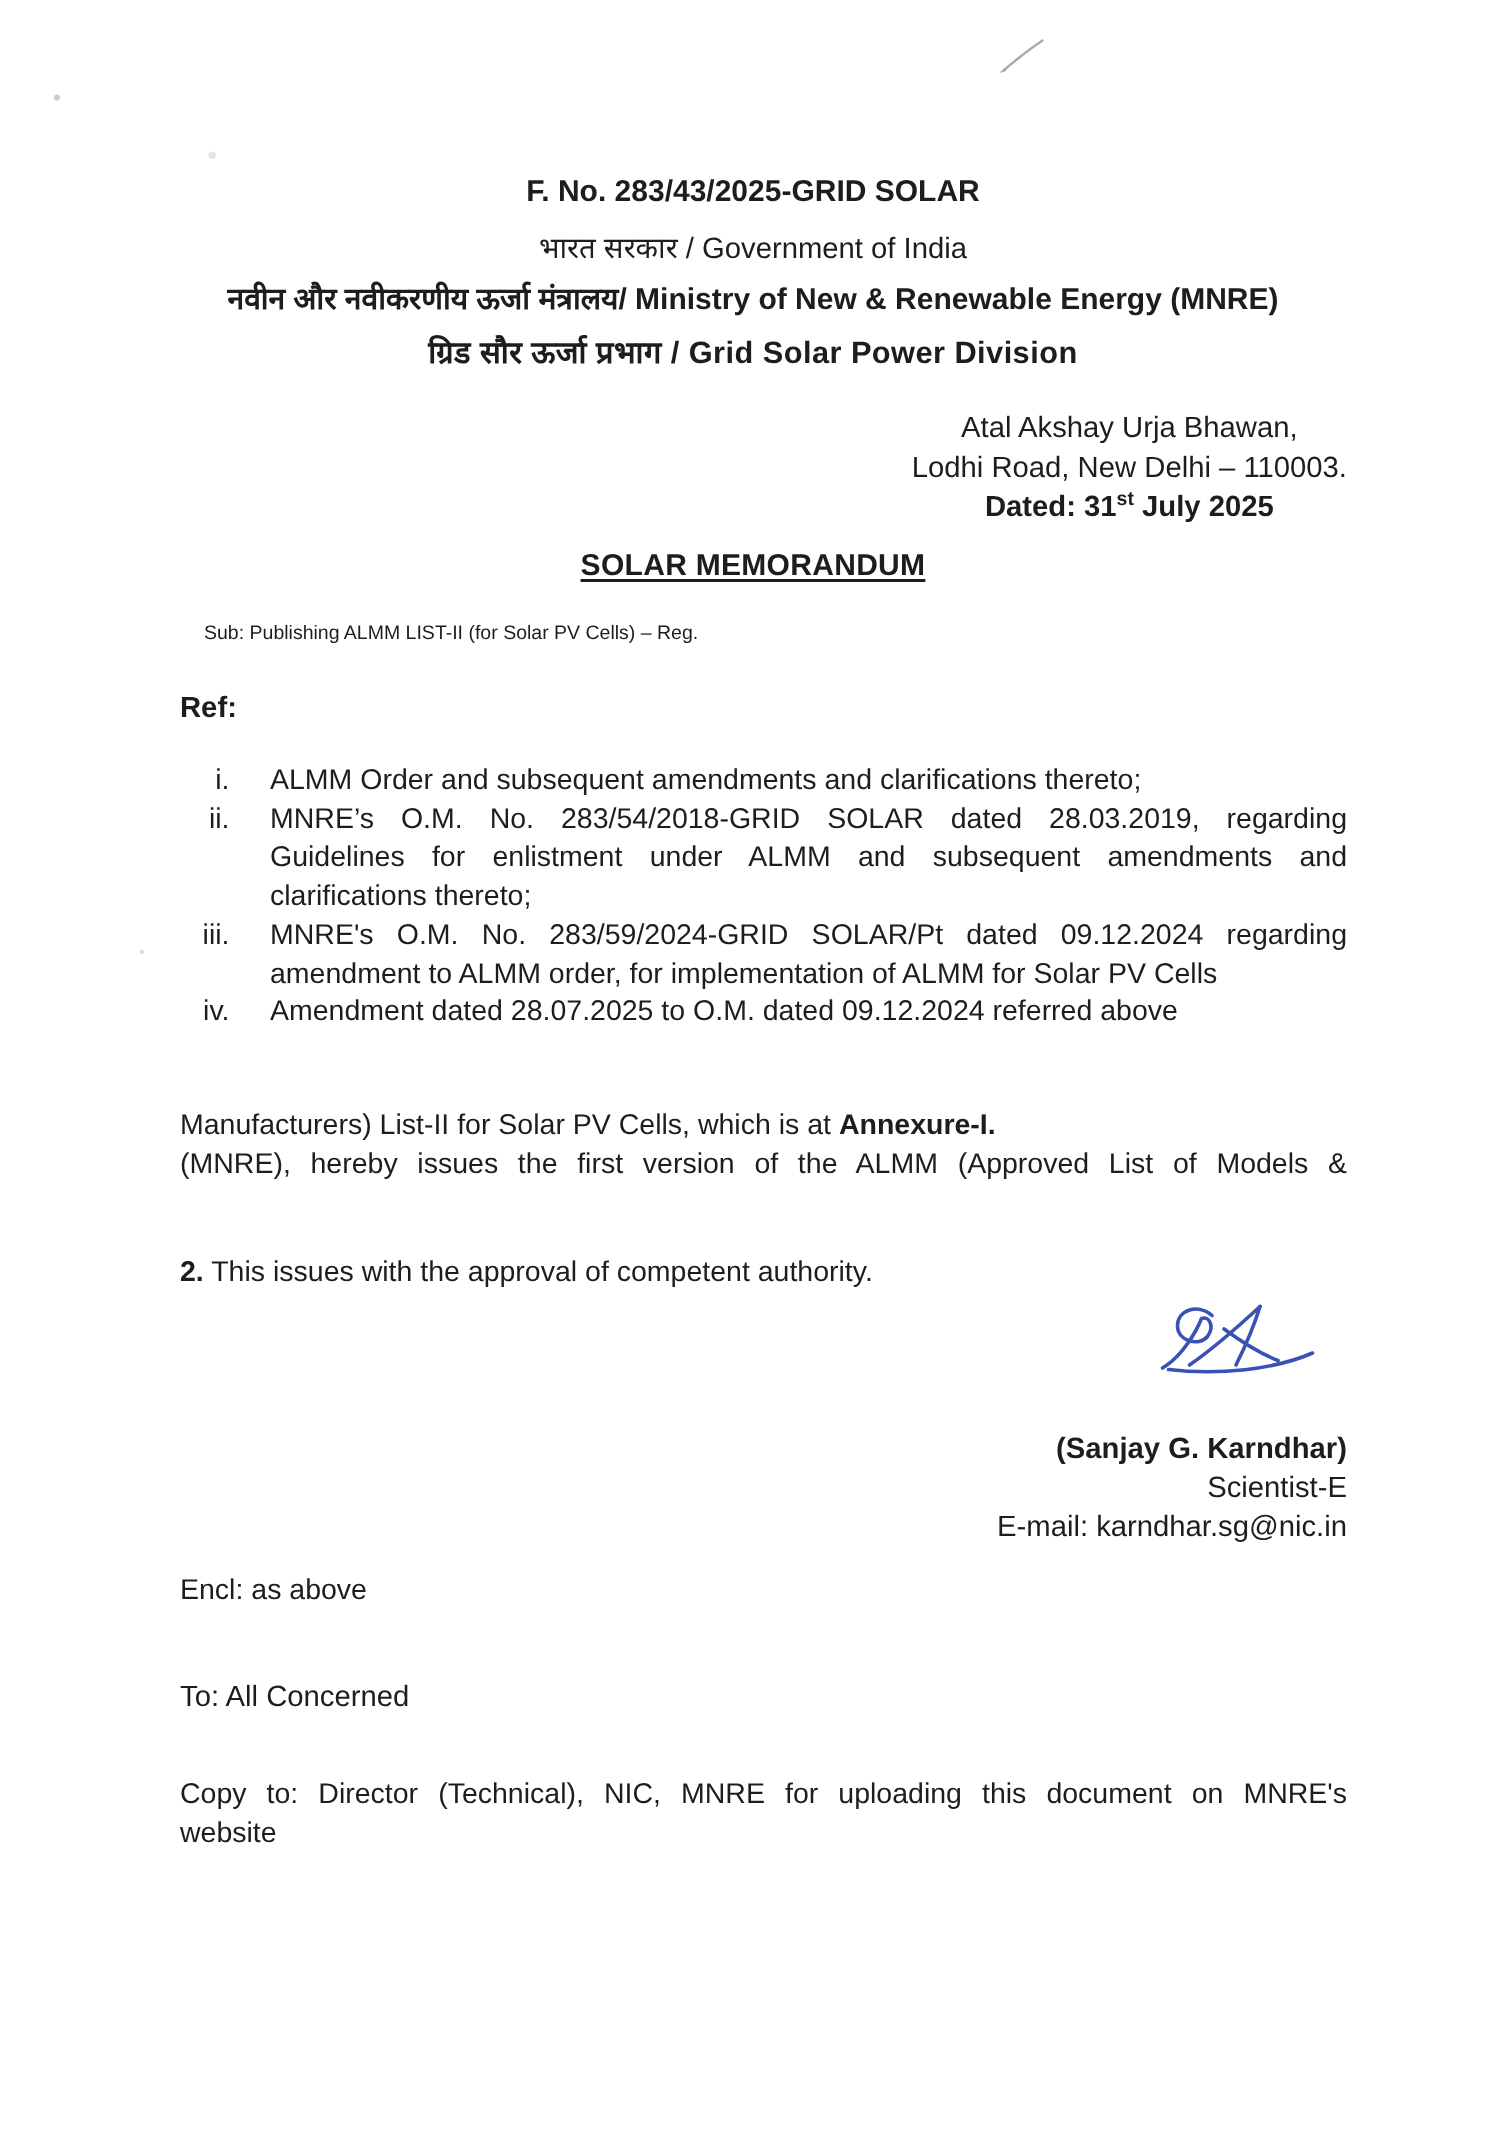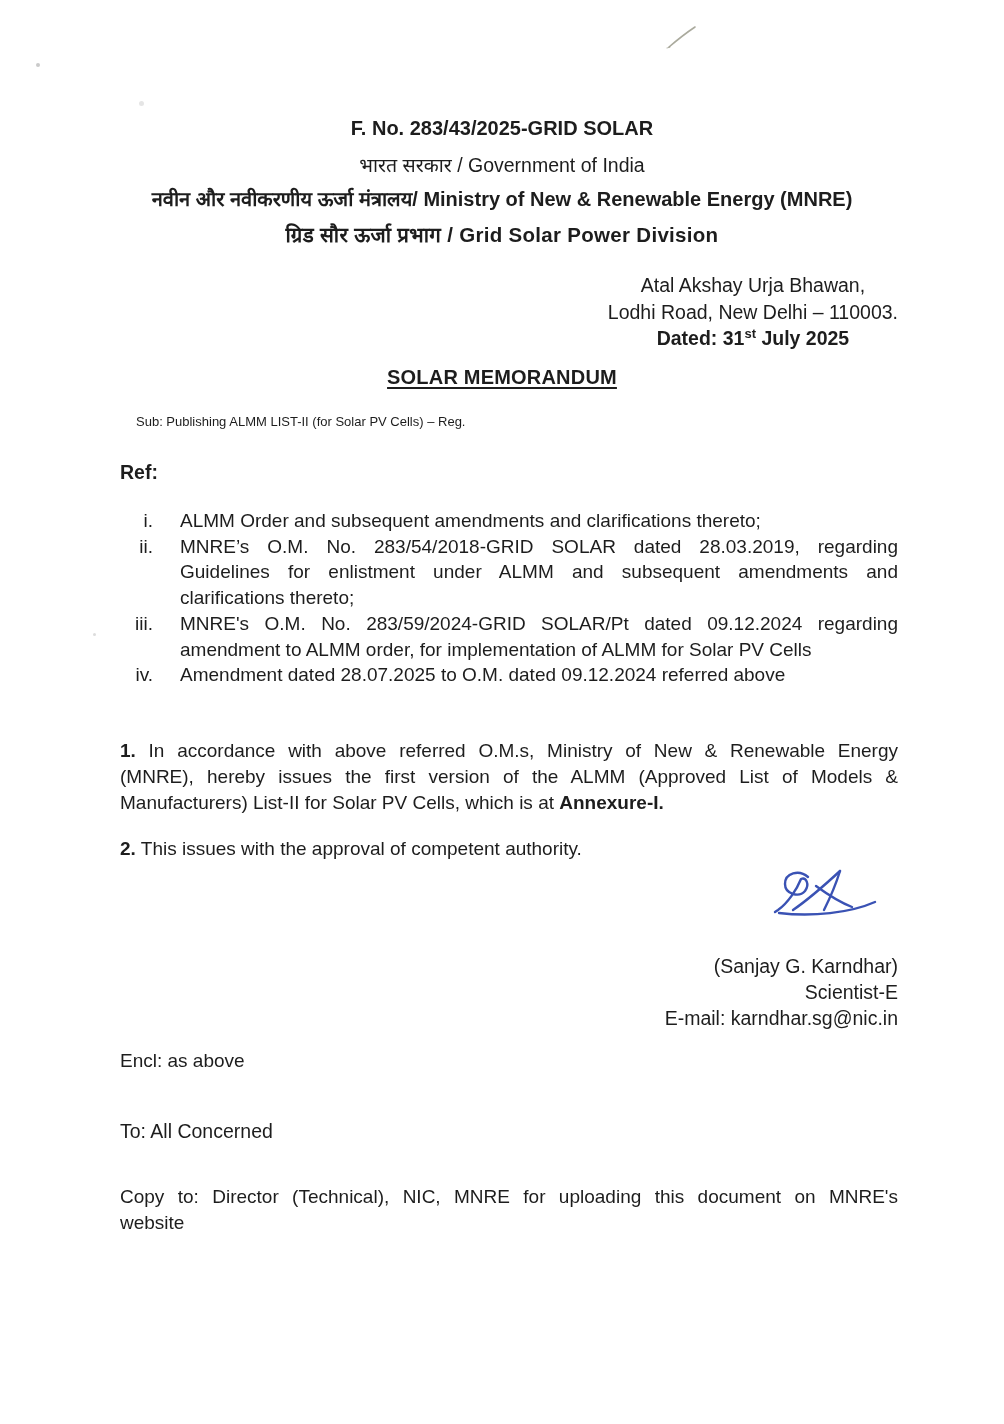--- a/index.html
+++ b/index.html
@@ -35,21 +35,21 @@
   .ref-num { text-align:right; padding-right:27px; }
 
   .jline { text-align:justify; text-align-last:justify; }
   .jline.last { text-align-last:left; }
 
   .para1 { top:738px; left:120px; width:778px; font-size:19px; line-height:26px; }
   .para2 { top:838px; left:120px; width:778px; font-size:19px; }
 
   .sig-wrap { left:770px; top:866px; width:110px; height:56px; }
   .signatory { top:954px; right:106px; text-align:right; font-size:19.5px; line-height:25.8px; }
-  .signatory .name { font-weight:normal; }
+  .signatory .name { font-weight:bold; }
 
   .encl { top:1050px; left:120px; font-size:19px;text-align:center; }
   .to-line { top:1120px; left:120px; font-size:19.5px; font-weight:normal; }
   .copy { top:1184px; left:120px; width:778px; font-size:19px; line-height:26px; }
 
   .speck { position:absolute; border-radius:50%; background:#8a8a8a; }
   .speck1 { left:36px; top:63px; width:4px; height:4px; opacity:.45; }
   .speck2 { left:139px; top:101px; width:5px; height:5px; opacity:.22; }
   .speck3 { left:93px; top:633px; width:3px; height:3px; opacity:.3; }
   .tick-wrap { left:664px; top:24px; width:36px; height:28px; }
@@ -107,23 +107,22 @@
     </div>
     <div class="ref-item">
       <div class="ref-num">iv.</div>
       <div class="ref-text">
           <div class="jline last">Amendment dated 28.07.2025 to O.M. dated 09.12.2024 referred above</div>
         </div>
     </div>
   </div>
 
   <div class="abs para1">
-    <div class="jline"><b>1.</b><span> In accordance with above referred O.M.s, Ministry of New &amp; Renewable Energy</span></div>
+    <div class="jline last"><span>Manufacturers) List-II for Solar PV Cells, which is at </span><b>Annexure-I.</b></div>
     <div class="jline">(MNRE), hereby issues the first version of the ALMM (Approved List of Models &amp;</div>
-    <div class="jline last"><span>Manufacturers) List-II for Solar PV Cells, which is at </span><b>Annexure-I.</b></div>
   </div>
 
   <div class="abs para2">
     <b>2.</b><span> This issues with the approval of competent authority.</span>
   </div>
 
   <svg class="abs sig-wrap" viewBox="0 0 110 56">
     <g fill="none" stroke-width="2.4" stroke-linecap="round" stroke-linejoin="round" stroke="#3a52b4">
       <path d="M38,11 C29,3 15,7 15,18 C15,28 29,32 35,25 C40,18 36,11 31,13 C27,23 18,37 8,44 L5,46"></path>
       <path d="M23,44 C39,33 57,17 70,5"></path>

